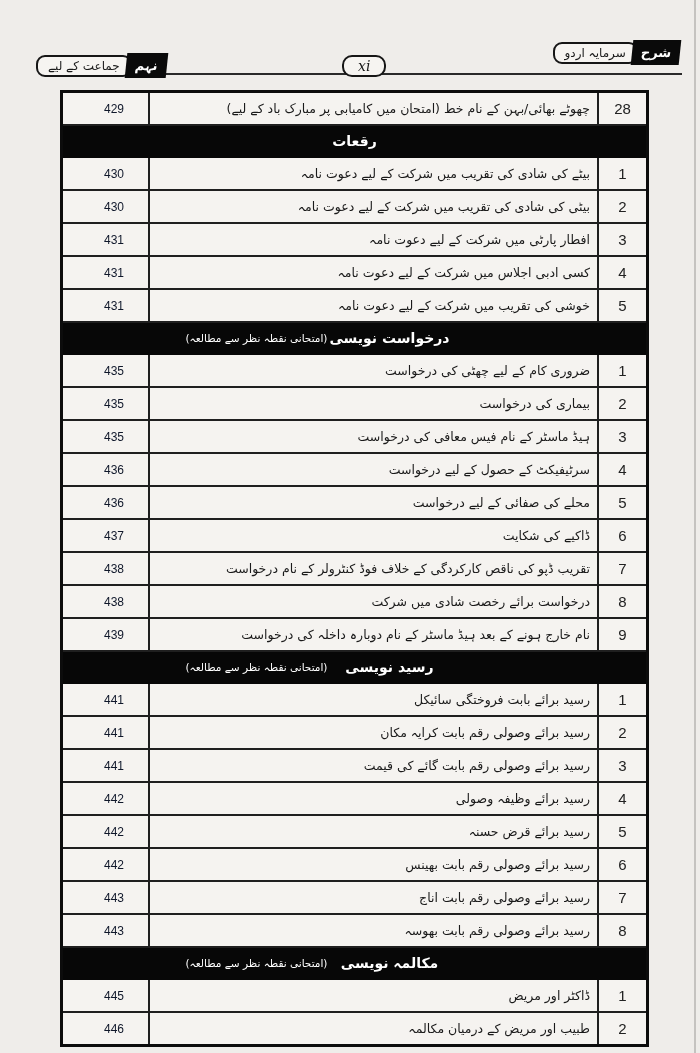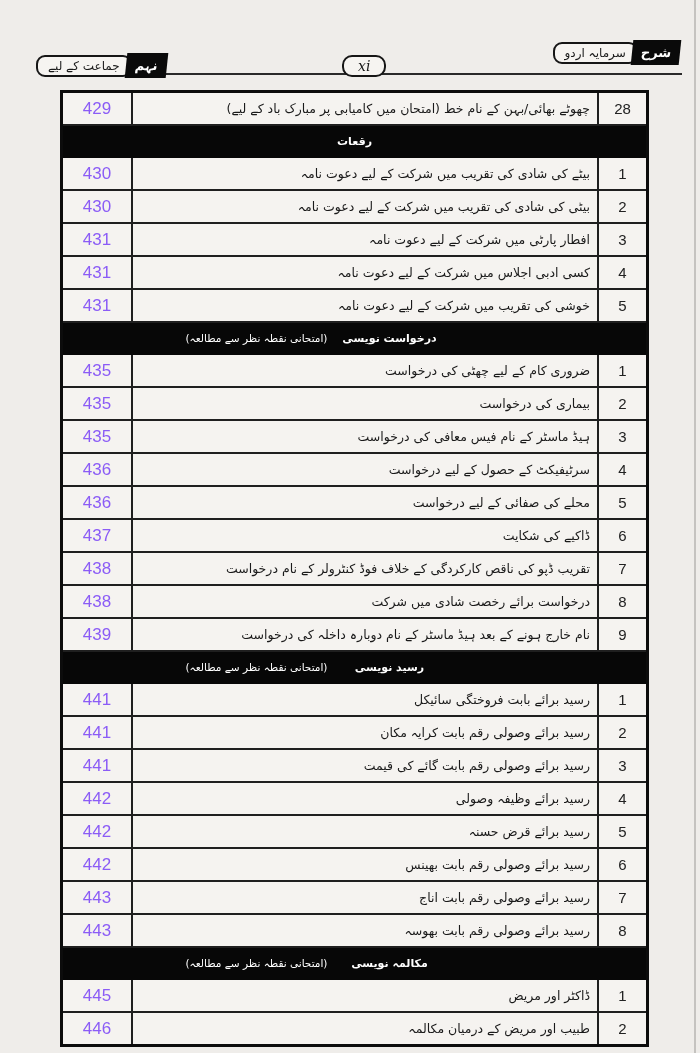--- a/index.html
+++ b/index.html
@@ -39,38 +39,38 @@
   
   .toc-table{
     position:relative;margin-left:60px;margin-top:6px;width:583px;
     border:3px solid #0c0c0c;background:#f5f3f0;
   }
   .toc-row{display:flex;height:31px;border-bottom:2px solid #1f1f1f;background:#f5f3f0;}
   .toc-row:last-child{border-bottom:none;}
   .page-cell{
     width:68px;flex:0 0 68px;border-right:2px solid #1f1f1f;
     display:flex;align-items:center;justify-content:center;
-    font-family:"Liberation Sans",sans-serif;font-size:17px;color:#8b5cf6;
+    font-family:"Liberation Sans",sans-serif;font-size:12px;color:#0f172a;margin-left:17px;
   }
   .title-cell{
     flex:1;direction:rtl;display:flex;align-items:center;
     padding:1px 7px 1px 16px;font-size:12.5px;line-height:1.1;
     overflow:hidden;white-space:nowrap;
   }
   .serial-cell{
     width:47px;flex:0 0 47px;border-left:2px solid #1f1f1f;
     display:flex;align-items:center;justify-content:center;
     font-family:"Liberation Sans",sans-serif;font-size:15px;color:#222;
   }
   .section-bar{
     position:relative;height:30px;background:#070707;border-bottom:2px solid #070707;
   }
   .section-title{
     position:absolute;left:50%;top:50%;transform:translate(-50%,-50%);
-    color:#fff;font-weight:bold;font-size:11px;direction:rtl;white-space:nowrap;text-align:right;
+    color:#fff;font-weight:bold;font-size:14px;direction:rtl;white-space:nowrap;text-align:right;
   }
   .section-bar.with-sub .section-title{left:56%;}
   .section-subtitle{
     position:absolute;left:21%;top:50%;transform:translateY(-50%);
     color:#fff;font-size:10.5px;direction:rtl;white-space:nowrap;
   }
 </style>
 </head>
 <body>
 

